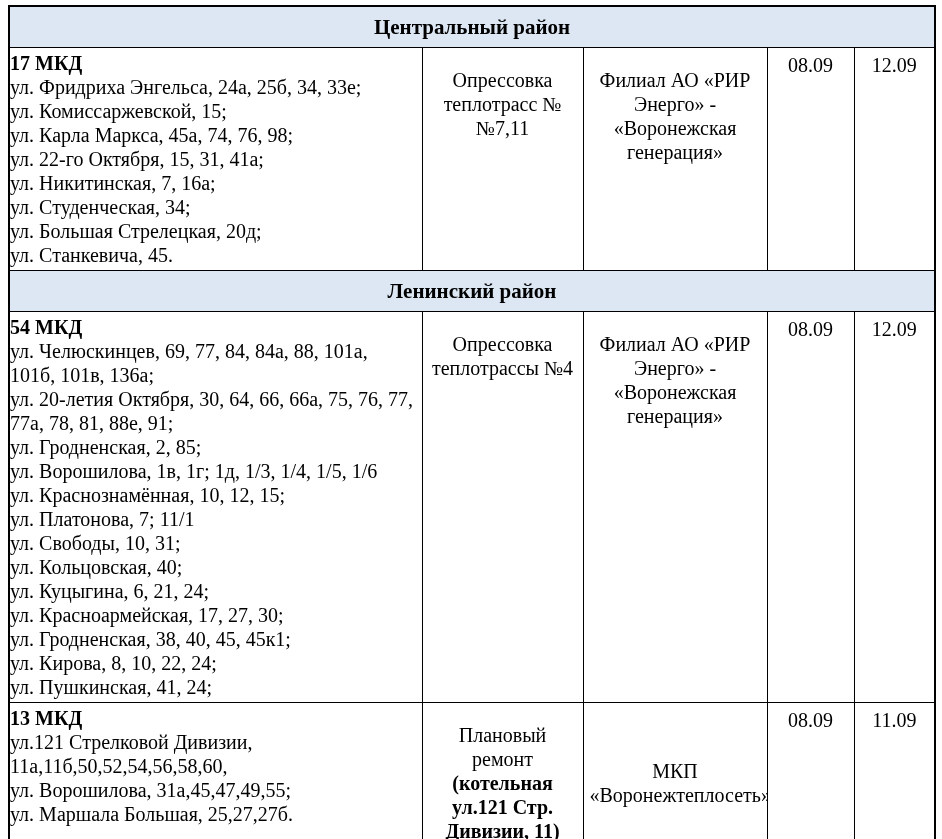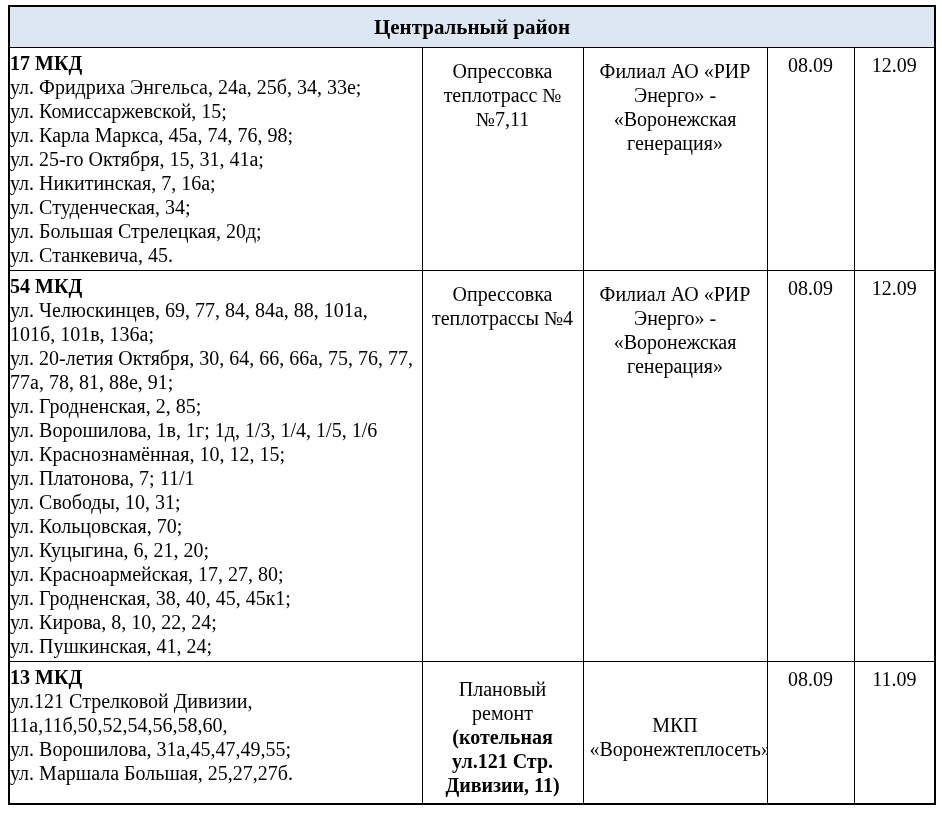--- a/index.html
+++ b/index.html
@@ -36,21 +36,21 @@
     text-align: center;
     font-weight: bold;
     font-size: 21px;
     padding: 8px 4px;
     background: #dce7f3;
   }
   td.addr-cell { padding: 3px 6px 3px 0; }
   .mkd-title { font-weight: bold; }
   td.work-cell, td.org-cell {
     text-align: center;
-    padding-top: 11px;
+    padding-top: 20px;
   }
   td.date-cell {
     text-align: center;
     padding-top: 5px;
   }
   .v-middle { vertical-align: middle; }
   .bold-part { font-weight: bold; }
   tr.last-row { height: 142px; }
 </style>
 </head>
@@ -70,49 +70,52 @@
       <tr>
         <td colspan="5" class="district-cell" style="background: rgb(220, 231, 243);">Центральный район</td>
       </tr>
 
       <tr>
         <td class="addr-cell">
           <div class="mkd-title">17 МКД</div>
           <div>ул. Фридриха Энгельса, 24а, 25б, 34, 33е;</div>
           <div>ул. Комиссаржевской, 15;</div>
           <div>ул. Карла Маркса, 45а, 74, 76, 98;</div>
-          <div>ул. 25-го Октября, 15, 31, 41а;</div>
+          <div>ул. 22-го Октября, 15, 31, 41а;</div>
           <div>ул. Никитинская, 7, 16а;</div>
           <div>ул. Студенческая, 34;</div>
           <div>ул. Большая Стрелецкая, 20д;</div>
           <div>ул. Станкевича, 45.</div>
         </td>
         <td class="work-cell">
           <div>Опрессовка теплотрасс №№7,11</div>
           <div class="bold-part"></div>
         </td>
         <td class="org-cell">Филиал АО «РИР Энерго» - «Воронежская генерация»</td>
         <td class="date-cell">08.09</td>
         <td class="date-cell">12.09</td>
       </tr>
 
+      <tr>
+        <td colspan="5" class="district-cell" style="background: rgb(220, 231, 243);">Ленинский район</td>
+      </tr>
 
       <tr>
         <td class="addr-cell">
           <div class="mkd-title">54 МКД</div>
           <div>ул. Челюскинцев, 69, 77, 84, 84а, 88, 101а, 101б, 101в, 136а;</div>
           <div>ул. 20-летия Октября, 30, 64, 66, 66а, 75, 76, 77, 77а, 78, 81, 88е, 91;</div>
           <div>ул. Гродненская, 2, 85;</div>
           <div>ул. Ворошилова, 1в, 1г; 1д, 1/3, 1/4, 1/5, 1/6</div>
           <div>ул. Краснознамённая, 10, 12, 15;</div>
           <div>ул. Платонова, 7; 11/1</div>
           <div>ул. Свободы, 10, 31;</div>
-          <div>ул. Кольцовская, 70;</div>
-          <div>ул. Куцыгина, 6, 21, 20;</div>
-          <div>ул. Красноармейская, 17, 27, 80;</div>
+          <div>ул. Кольцовская, 40;</div>
+          <div>ул. Куцыгина, 6, 21, 24;</div>
+          <div>ул. Красноармейская, 17, 27, 30;</div>
           <div>ул. Гродненская, 38, 40, 45, 45к1;</div>
           <div>ул. Кирова, 8, 10, 22, 24;</div>
           <div>ул. Пушкинская, 41, 24;</div>
         </td>
         <td class="work-cell">
           <div>Опрессовка теплотрассы №4</div>
           <div class="bold-part"></div>
         </td>
         <td class="org-cell">Филиал АО «РИР Энерго» - «Воронежская генерация»</td>
         <td class="date-cell">08.09</td>

